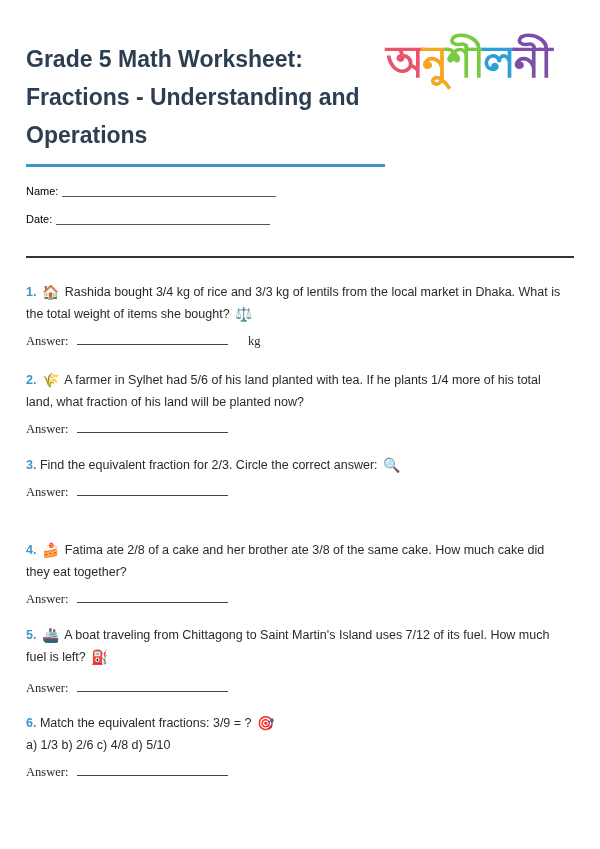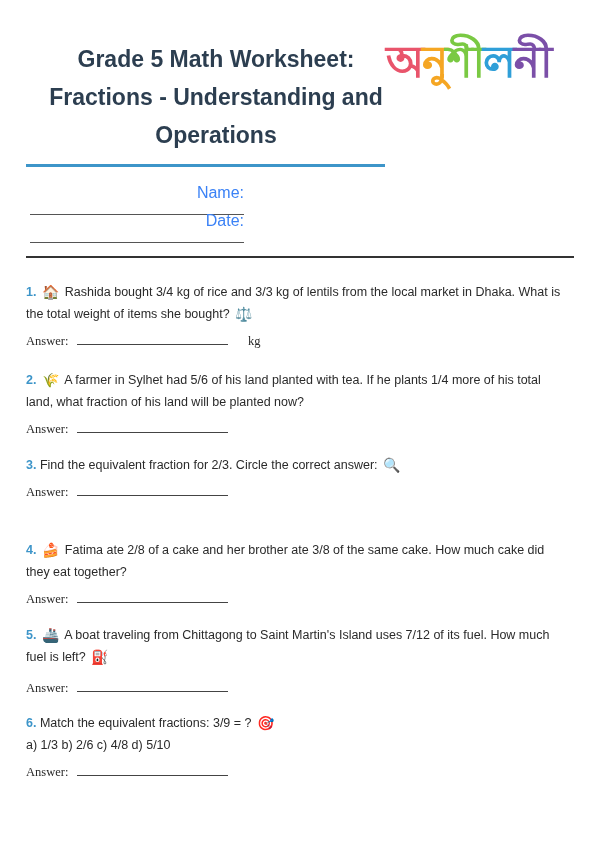--- a/index.html
+++ b/index.html
@@ -1,26 +1,26 @@
 <!DOCTYPE html>
 <html><head>
   <meta charset="utf-8">
   <style>
     html, body { margin: 0; padding: 0; background: #ffffff; }
     body { width: 600px; height: 849px; position: relative; overflow: hidden; font-family: "Liberation Sans", sans-serif; color: #2a2a2a; }
     .page { position: absolute; left: 0; top: 0; width: 600px; height: 849px; }
 
     .title { position: absolute; left: 26px; top: 40px; width: 380px; margin: 0; font-family: "Liberation Sans", sans-serif; font-weight: bold; font-size: 23px; line-height: 38px; color: #2c3e50; }
-    .title-line { display: block; text-align: center; }
+    .title-line { display: block; }
     .title-underline { position: absolute; left: 26px; top: 164px; width: 359px; height: 3px; background: #3d95c9; }
 
     .logo { position: absolute; left: 386px; top: 22px; width: 190px; height: 70px; display: flex; align-items: flex-end; font-family: "DejaVu Sans", sans-serif; font-weight: bold; font-size: 44px; line-height: 60px; letter-spacing: -2px; }
     .logo span { display: inline-block; }
 
-    .field { position: absolute; left: 26px; font-size: 16px; color: #3b82f6; display: flex; align-items: flex-end; flex-direction: column; }
+    .field { position: absolute; left: 26px; font-size: 11px; color: #000000; display: flex; align-items: flex-end; }
     .field .blank { display: inline-block; border-bottom: 1px solid #555; height: 12px; margin-left: 4px; }
 
     .divider { position: absolute; left: 26px; top: 256px; width: 548px; height: 1.5px; background: #333; }
 
     .q { position: absolute; left: 26px; width: 540px; font-size: 12.5px; line-height: 22px; color: #2a2a2a; }
     .q .num { color: #3d95c9; font-weight: bold; }
     .q .ico { display: inline-block; font-size: 14px; line-height: 14px; vertical-align: -1px; margin: 0 2px; }
     .q .opts { display: block; }
     .ans { display: flex; align-items: flex-start; margin-top: 5px; height: 22px; font-family: Liberation Serif, serif; }
     .ans .lbl { width: 51px; }

